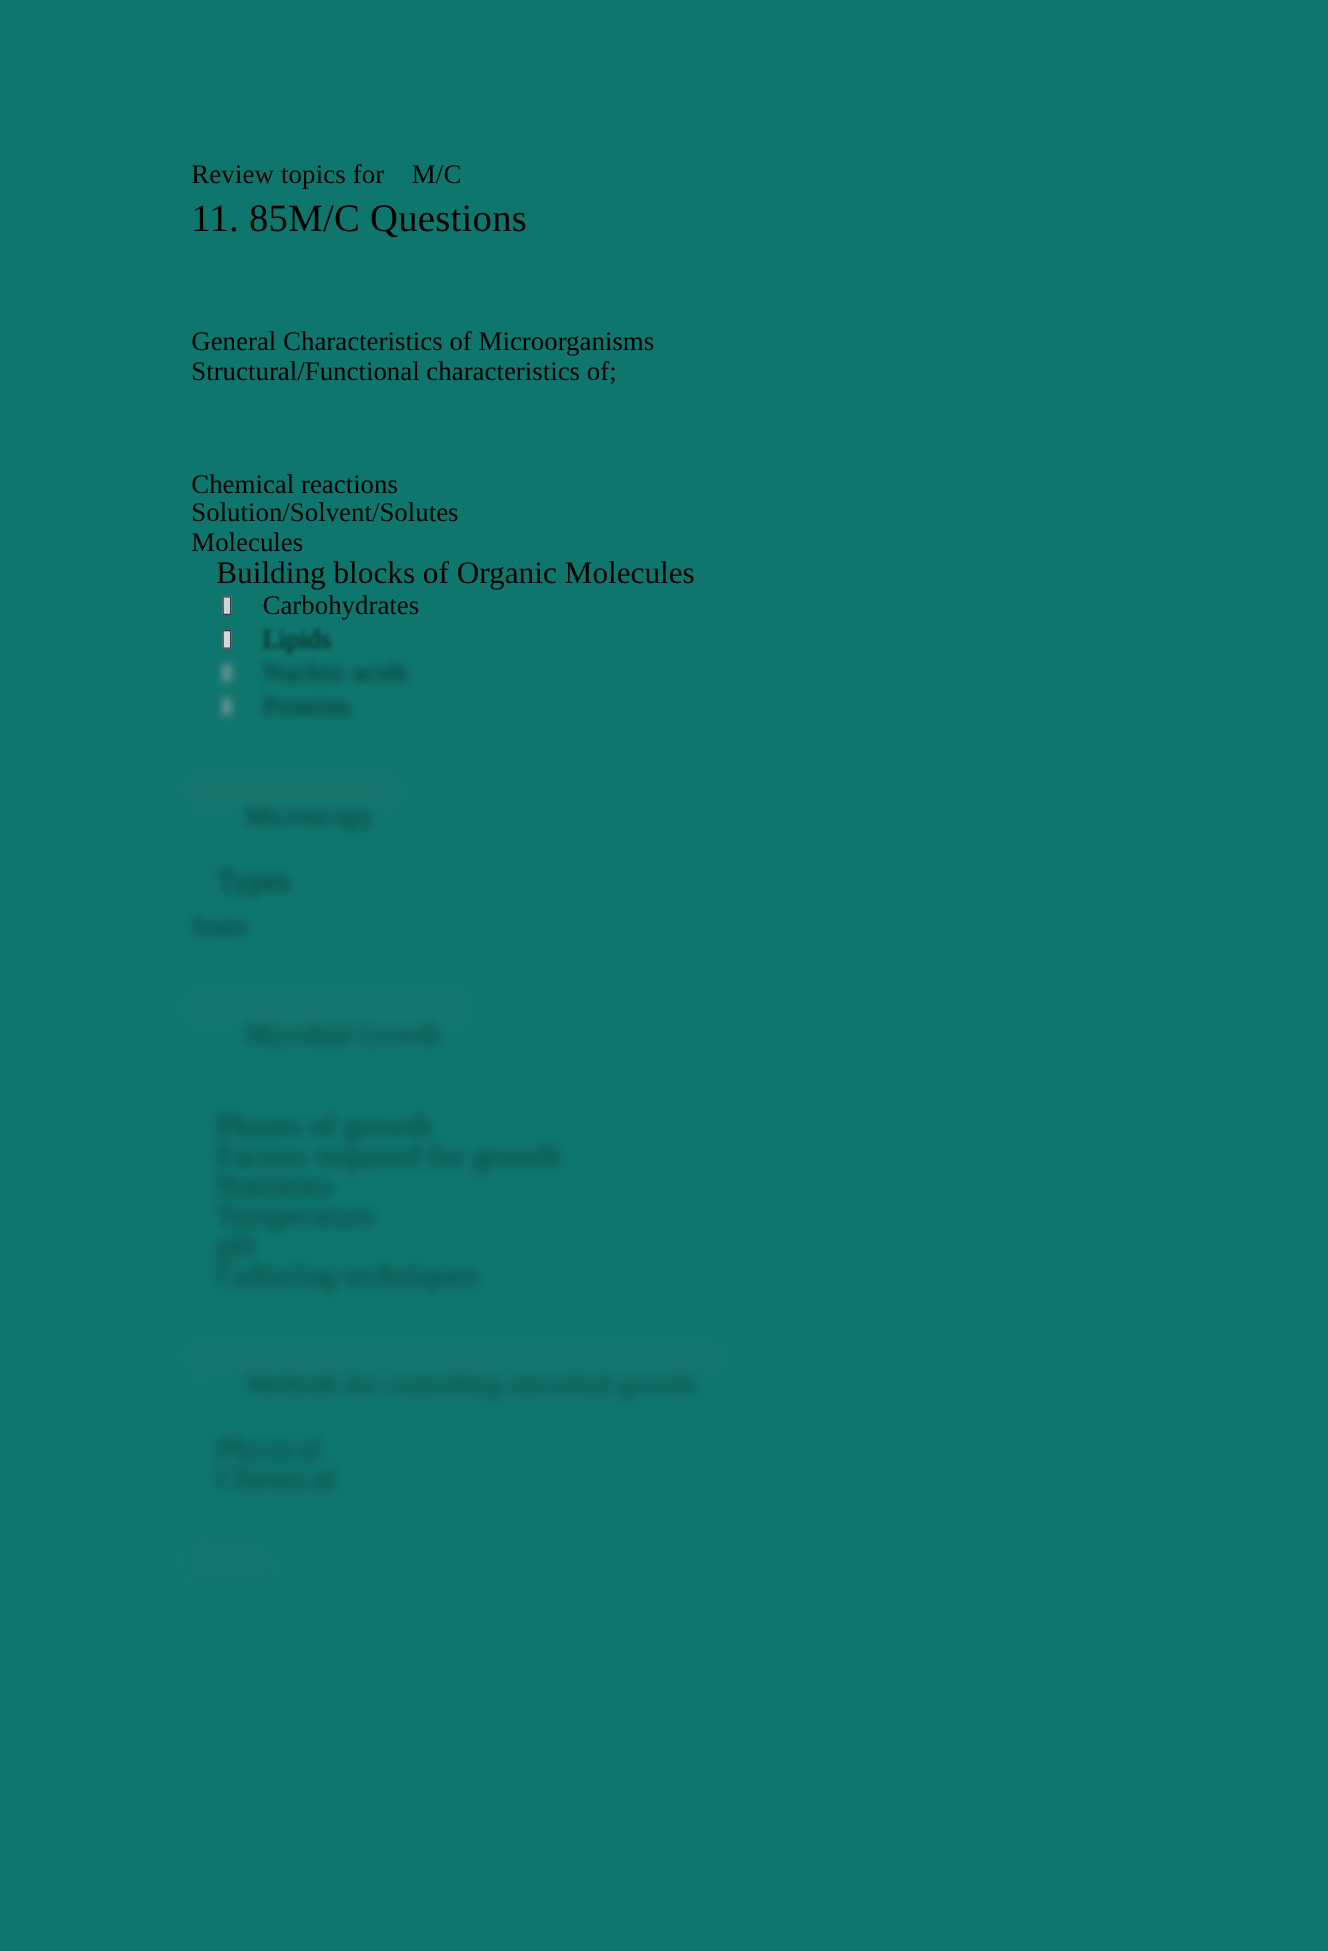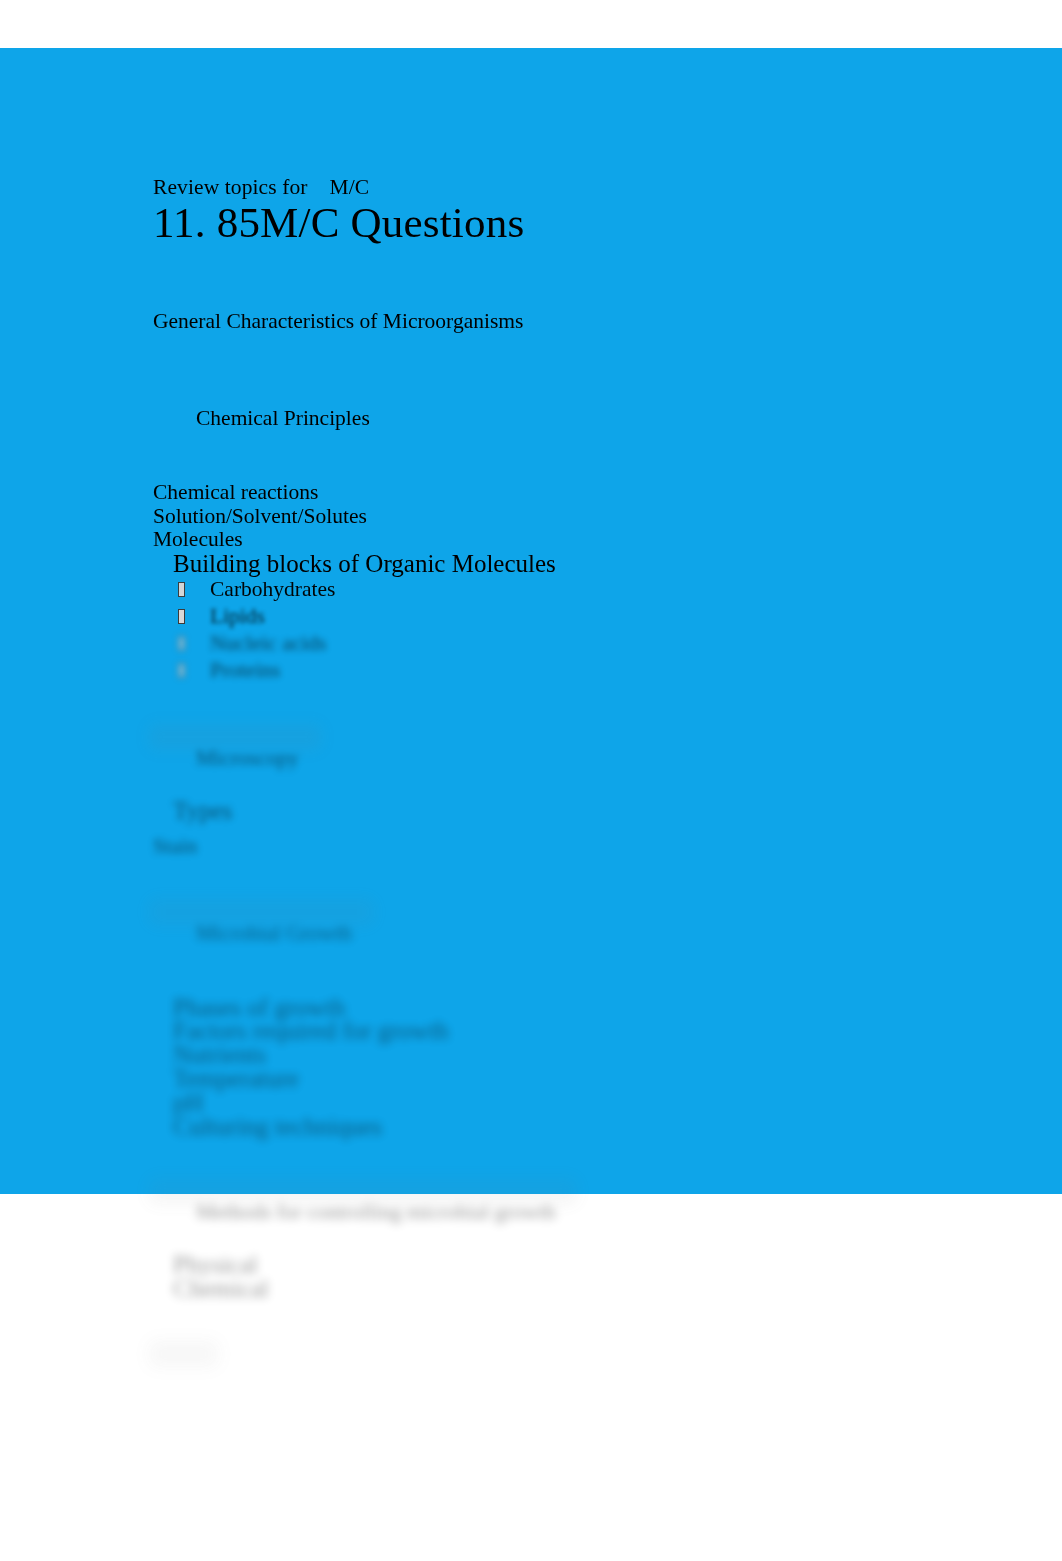--- a/index.html
+++ b/index.html
@@ -14,42 +14,41 @@
     overflow: hidden;
     font-family: "Liberation Serif", "DejaVu Serif", serif;
     color: #000000;
     -webkit-font-smoothing: antialiased;
   }
 
   .page {
     position: absolute;
     left: 0; top: 0;
     width: 1062px;
-    height: 1146px;
-    background: #0ea5e9;
-    margin-top: 48px;
+    height: 1561px;
+    background: #0f766e;
   }
 
   
   .doc {
     position: absolute;
     left: 153px;
     top: 126px;
     width: 860px;
   }
 
   .kicker {
     font-size: 21.5px;
     line-height: 26px;
     letter-spacing: 0.1px;
     white-space: pre;
   }
 
   .bigtitle {
-    font-size: 43px;
+    font-size: 31px;
     line-height: 42px;
     letter-spacing: 0.2px;
     margin-top: 2px;
     white-space: pre;
   }
 
   .sec-heading {
     position: relative;
     display: inline-block;
     font-size: 21.5px;
@@ -134,29 +133,27 @@
     <div class="b0">
       <div class="kicker">Review topics for    M/C</div>
       <div class="bigtitle">11. 85M/C Questions</div>
     </div>
 
     <div class="gap-xl"></div>
 
     <div class="b0">
       <div class="gap-md"></div>
       <div class="line">General Characteristics of Microorganisms</div>
+      <div class="line">Structural/Functional characteristics of;</div>
       <div class="gap-md"></div>
     </div>
 
     <div class="gap-md"></div>
 
     <div class="b0">
-      <div class="sec-heading">
-        <span>Chemical Principles</span>
-      </div>
       <div class="gap-md"></div>
       <div class="line">Chemical reactions</div>
       <div class="line">Solution/Solvent/Solutes</div>
       <div class="line">Molecules</div>
       <div class="sub-line">Building blocks of Organic Molecules</div>
     </div>
 
     <ul class="bullets deep">
       <li class="b1"><span class="tofu sharp-marker"></span><span>Carbohydrates</span></li>
       <li><span class="tofu sharp-marker"></span><span class="b2" style="display:inline-block">Lipids</span></li>

